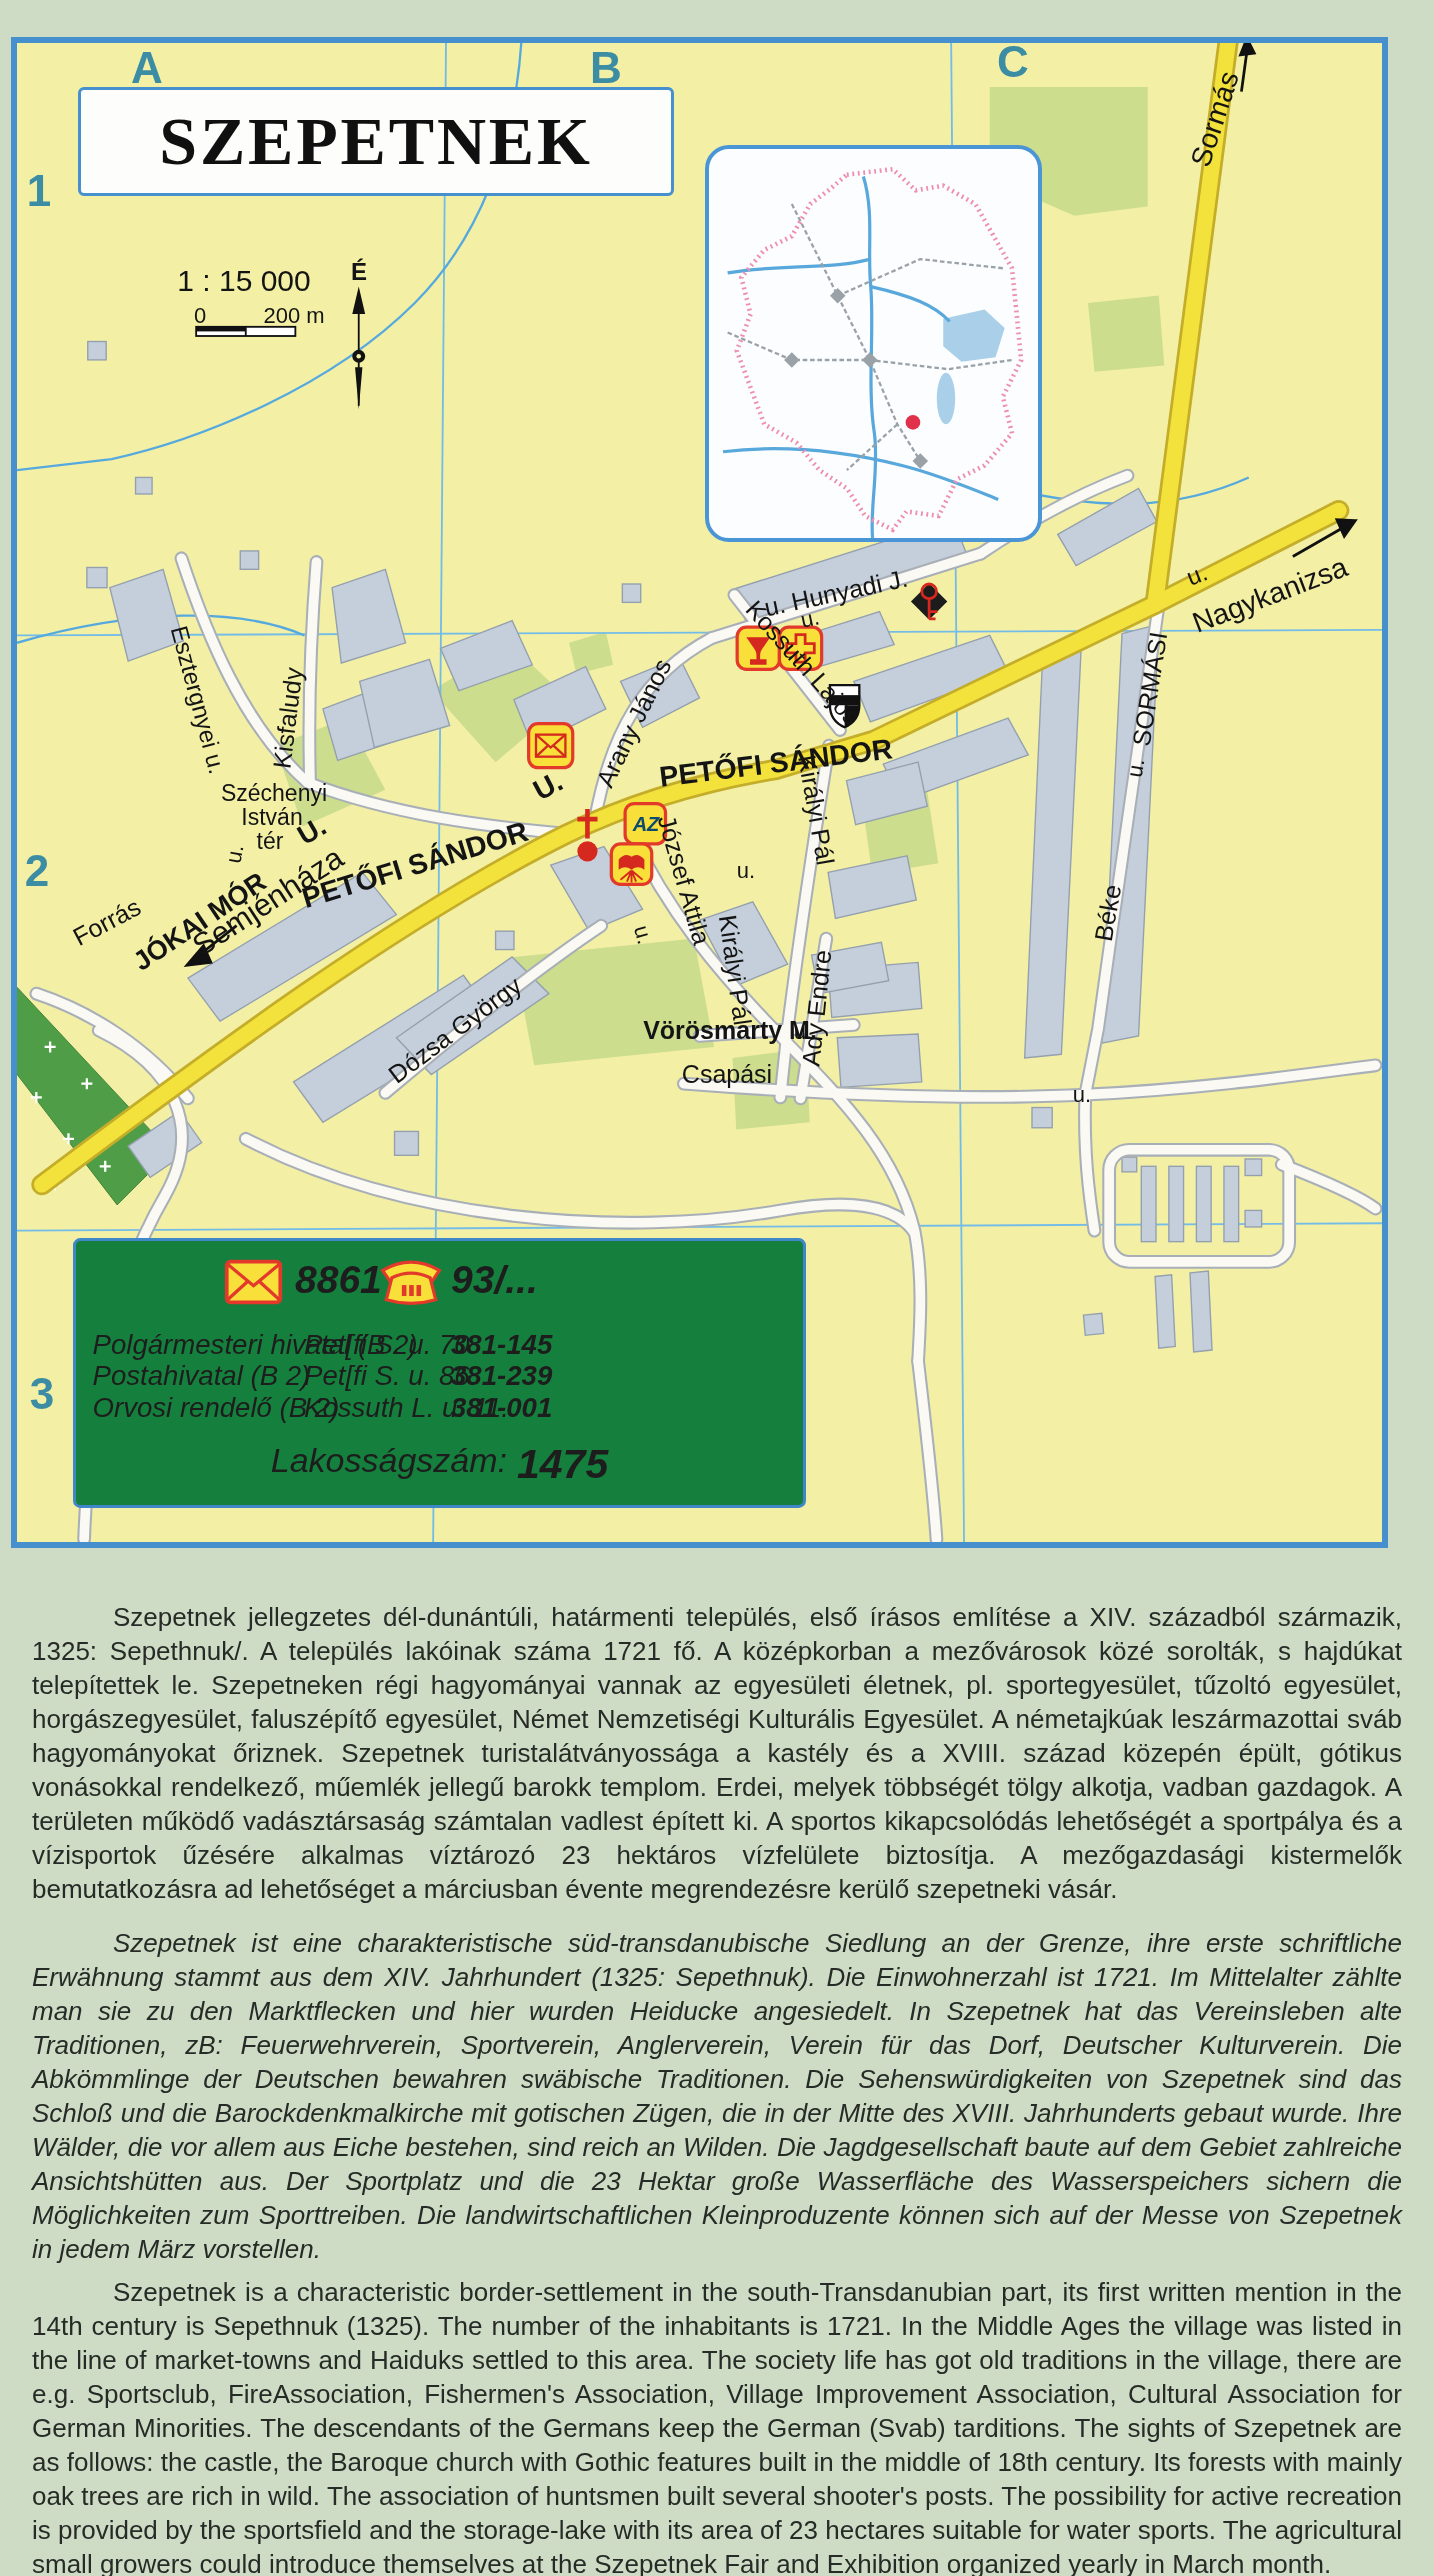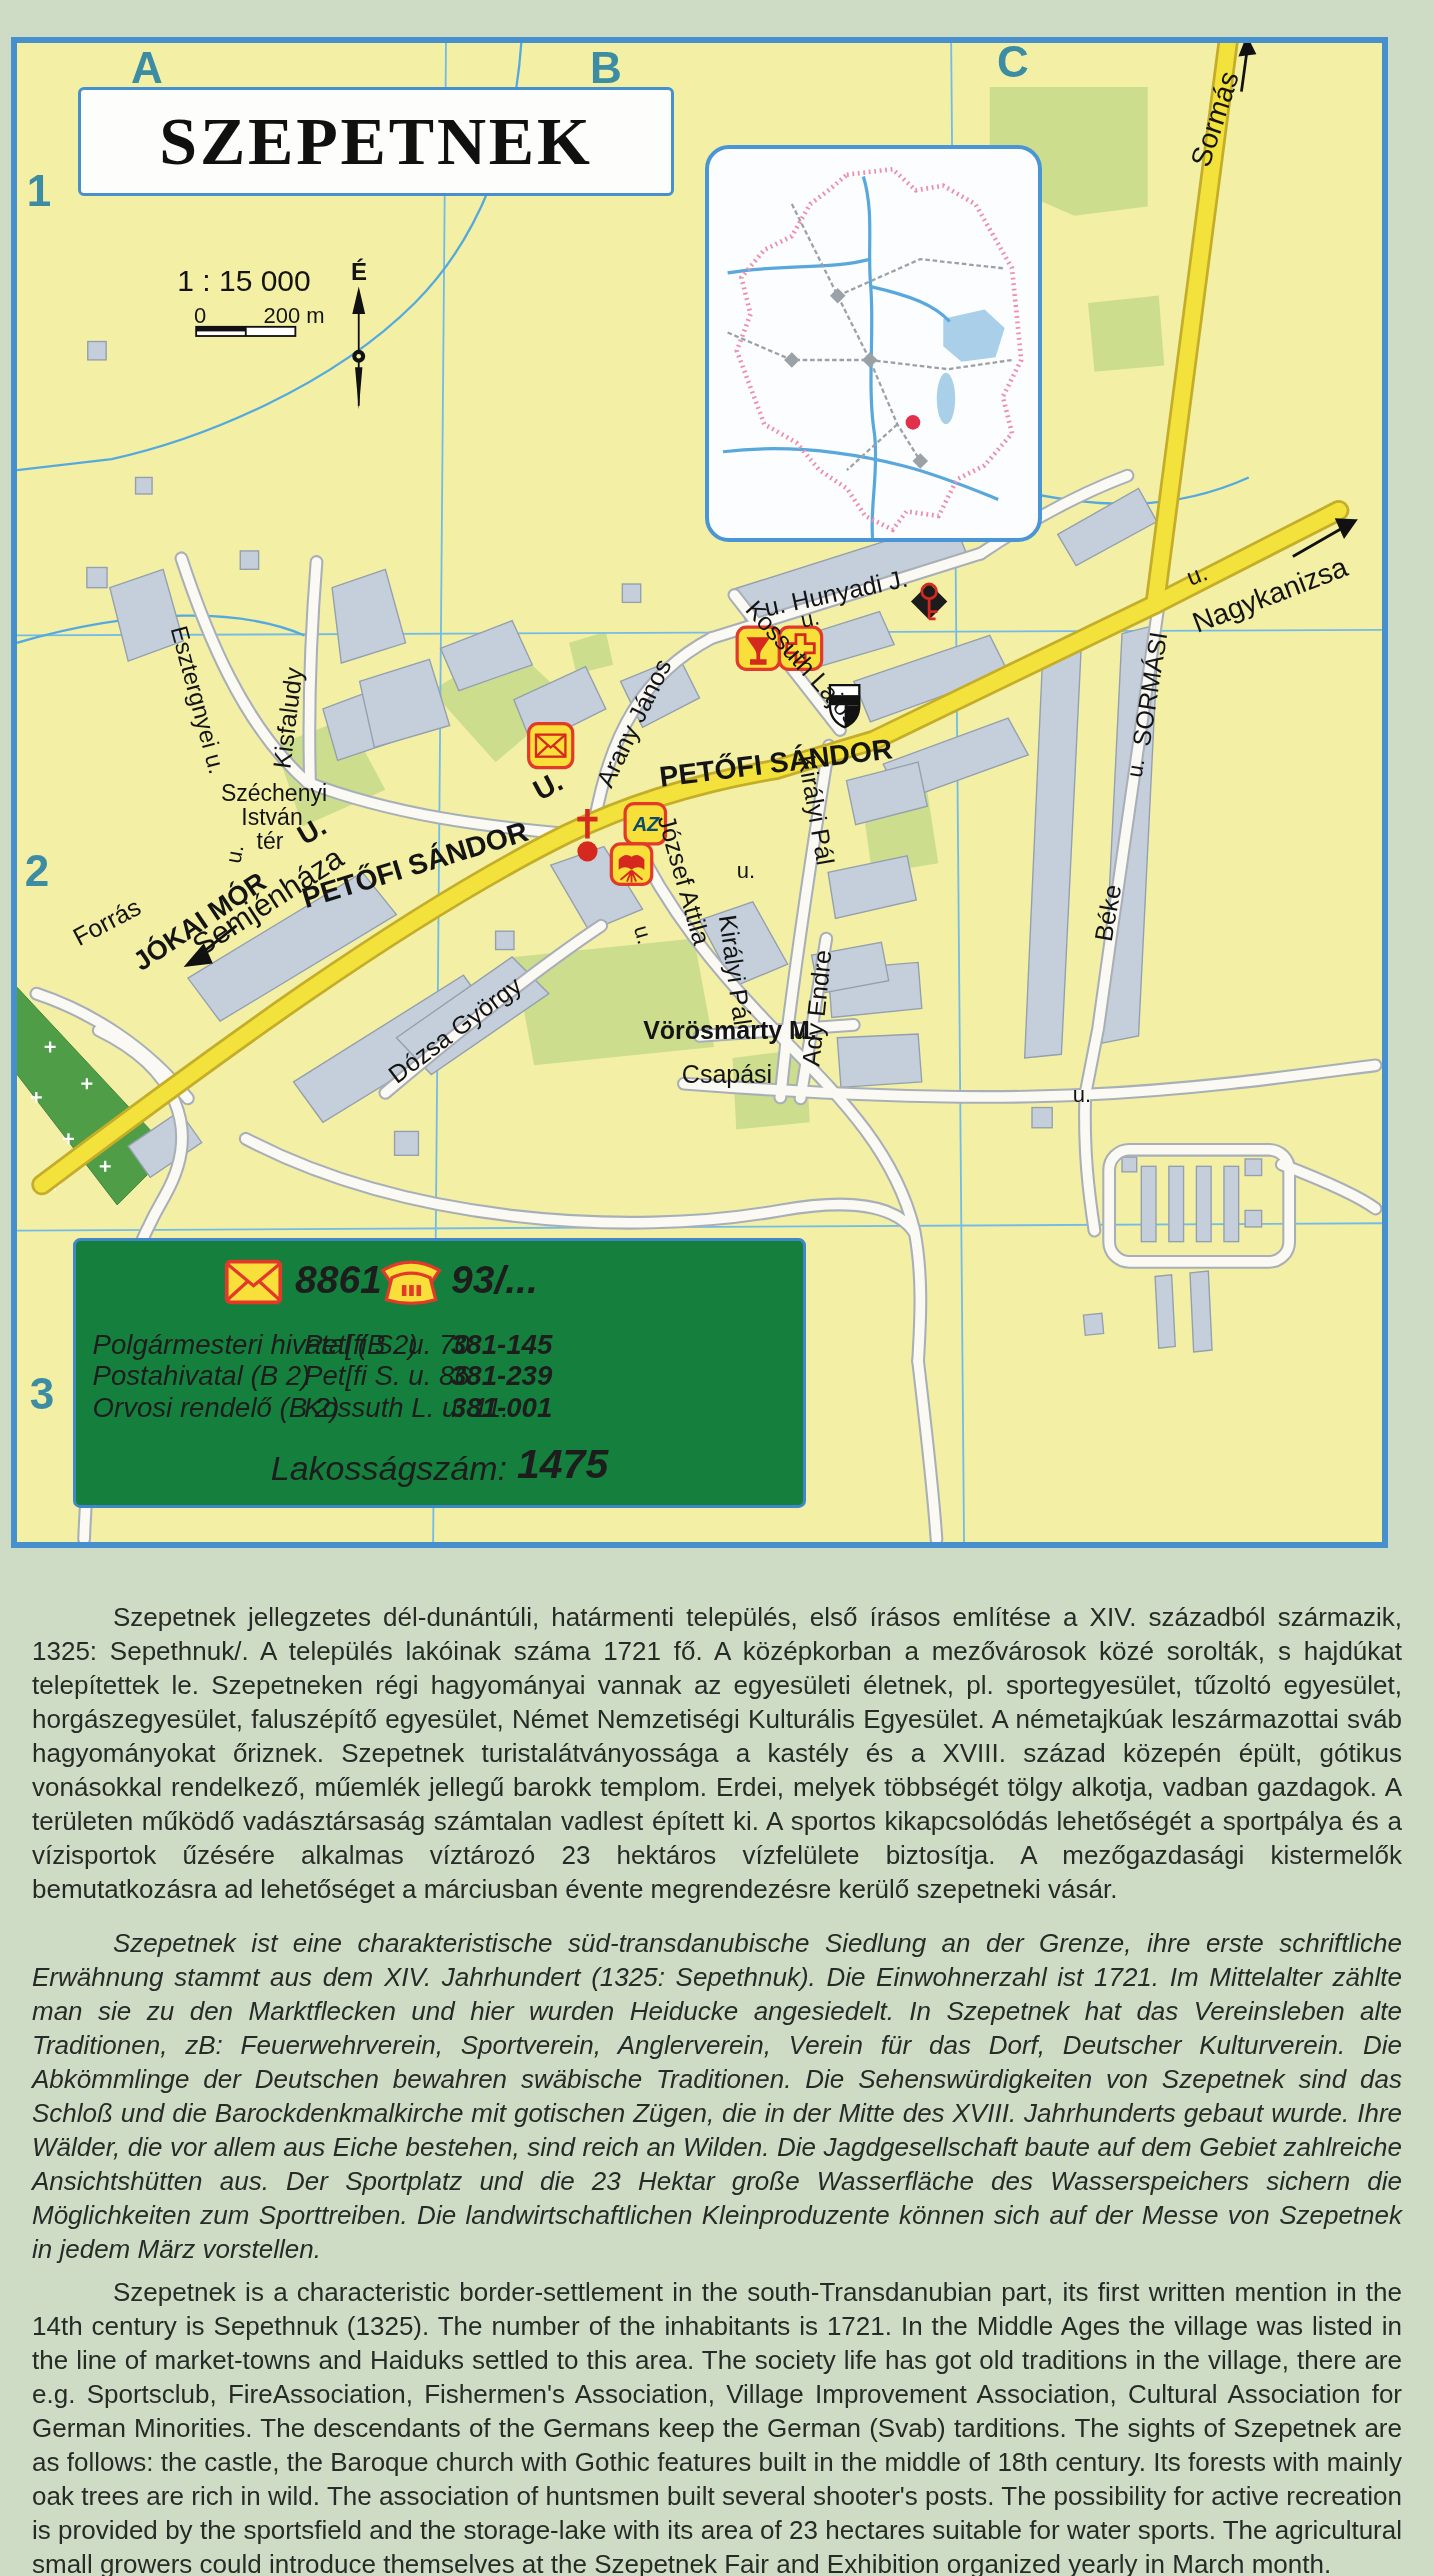--- a/index.html
+++ b/index.html
@@ -20,21 +20,21 @@
   
   #legend{left:73px;top:1238px;width:727px;height:264px;background:#15803d;border:3.7px solid #3f87c9;
           border-radius:7.3px;z-index:3;}
   #legend .lg-ic{position:absolute;}
   #lg-code{left:219px;top:16.5px;font-size:39px;font-weight:bold;font-style:italic;position:absolute;}
   #lg-phone-num{left:375px;top:16.5px;font-size:39px;font-weight:bold;font-style:italic;position:absolute;}
   .lg-row{position:absolute;font-style:italic;font-size:27.6px;white-space:nowrap;}
   .lg-name{left:16.5px;position:absolute;}
   .lg-addr{left:228px;position:absolute;}
   .lg-tel{left:375px;position:absolute;font-weight:bold;}
-  #lg-pop{position:absolute;left:0;top:200px;width:100%;display:flex;justify-content:center;gap:10px;align-items:flex-end;}
+  #lg-pop{position:absolute;left:0;top:200px;width:100%;display:flex;justify-content:center;gap:10px;align-items:flex-start;}
   #lg-pop .lab{font-style:italic;font-size:34px;}
   #lg-pop .val{font-style:italic;font-weight:bold;font-size:41px;}
   
   #label-layer{left:0;top:0;width:1434px;height:1552px;z-index:4;pointer-events:none;}
   #label-layer span{position:absolute;white-space:nowrap;transform:translate(-50%,-50%);color:#141414;}
   
   .para{position:absolute;left:32px;width:1370px;text-align:justify;font-size:26px;line-height:34px;
         color:#272b27;text-indent:81px;z-index:2;}
   #para-hu{top:1600px;}
   #para-de{top:1926px;font-style:italic;}

